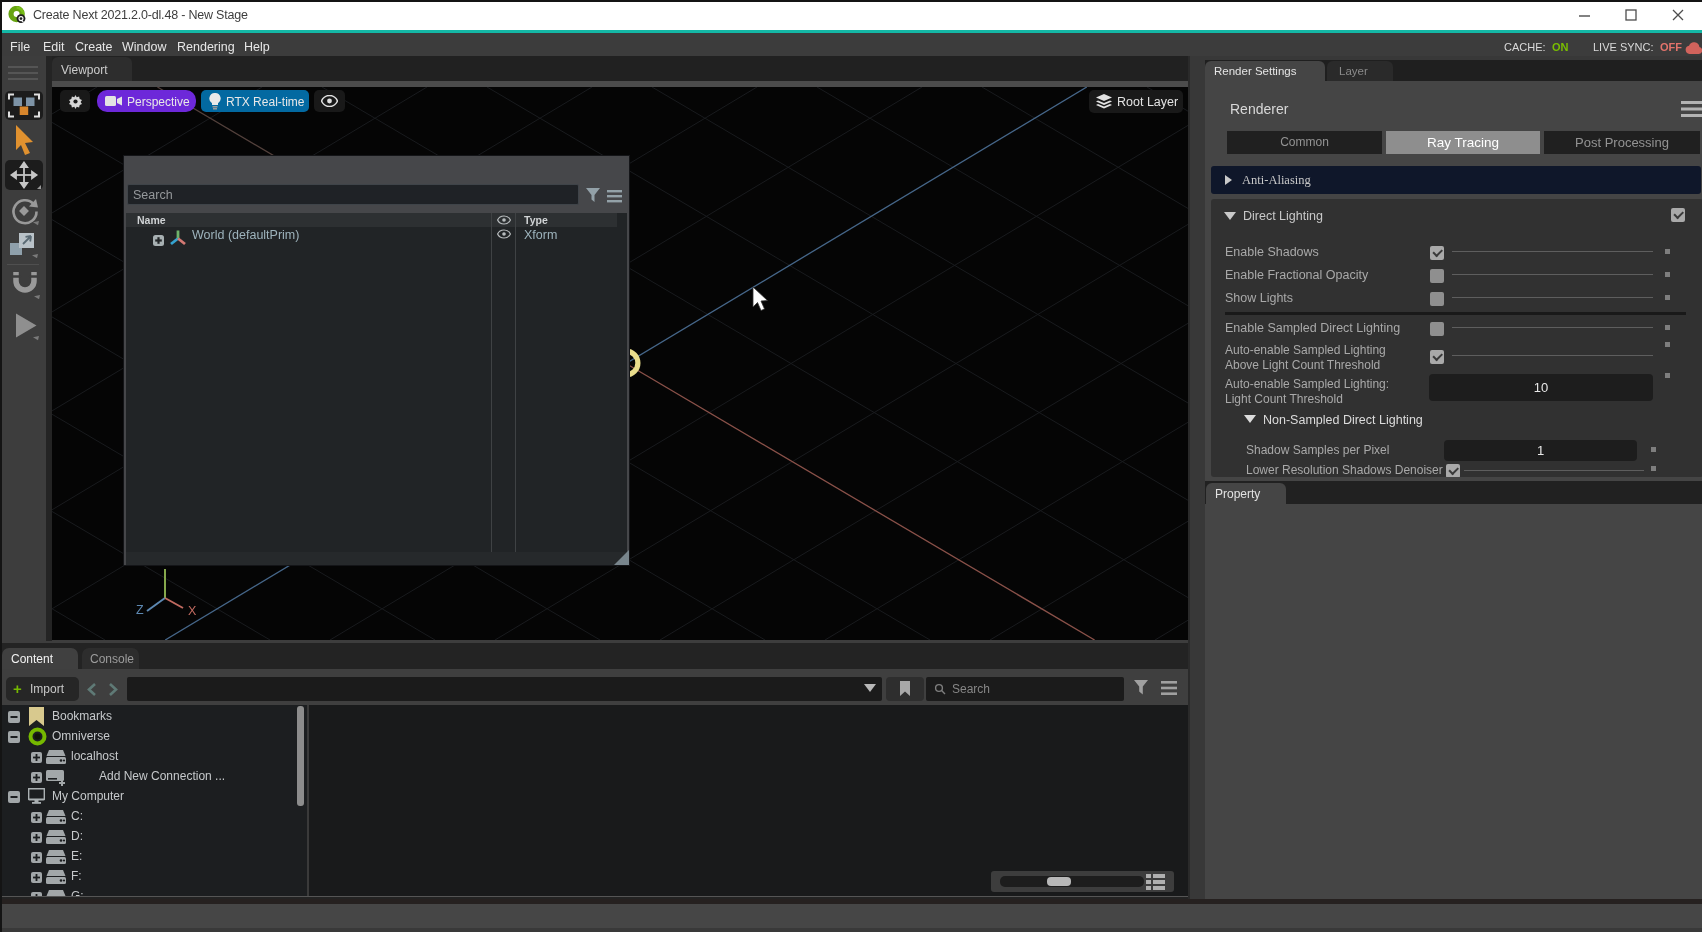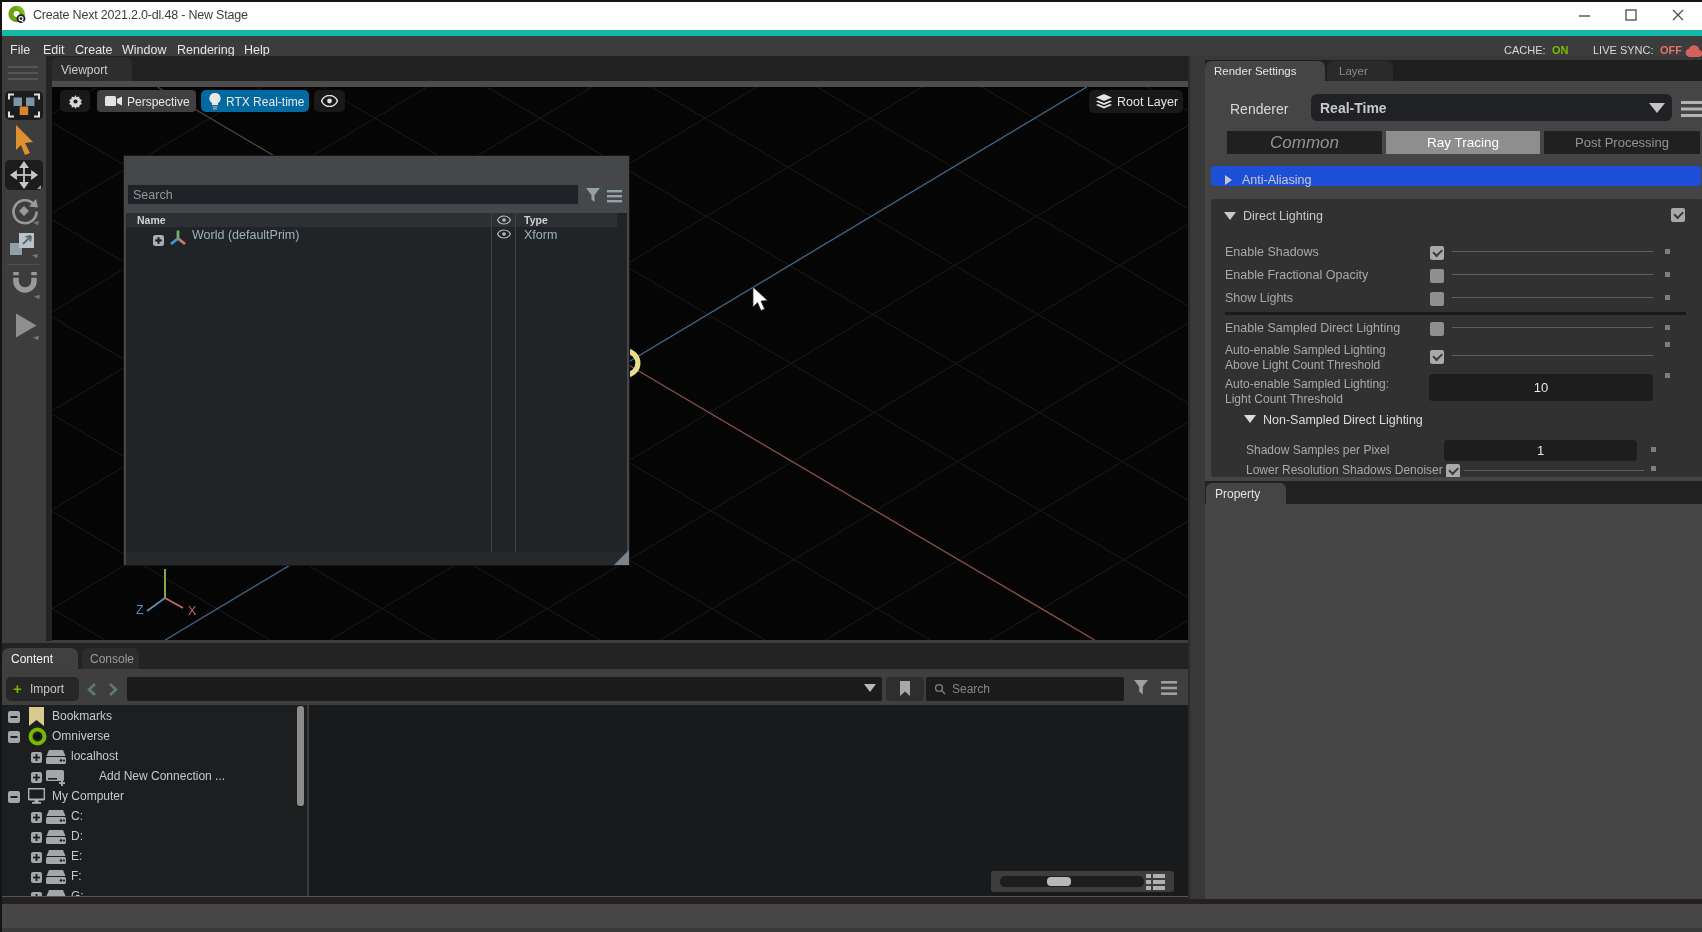--- a/index.html
+++ b/index.html
@@ -34,21 +34,21 @@
         <line x1="1" y1="8" x2="12" y2="8" stroke="#4d4d4d" stroke-width="1.4"></line>
       </svg>
     <svg class="abs" style="left:1624px;top:8px;" width="14" height="14" viewBox="0 0 14 14">
         <rect x="2" y="2" width="10" height="10" fill="none" stroke="#4d4d4d" stroke-width="1.3"></rect>
       </svg>
     <svg class="abs" style="left:1671px;top:8px;" width="14" height="14" viewBox="0 0 14 14">
         <path d="M2 2 L12 12 M12 2 L2 12" stroke="#4d4d4d" stroke-width="1.3"></path>
       </svg>
   </div>
 
-  <div class="abs" style="left:0;top:30px;width:1702px;height:26px;background:#3c3c3c;border-top:6px solid #14b8a6;">
+  <div class="abs" style="left:0;top:30px;width:1702px;height:26px;background:#3c3c3c;border-top:3px solid #14b8a6;">
     <div class="abs txt" style="left:10px;top:7px;font-size:12.5px;color:#e6e6e6;">File</div>
     <div class="abs txt" style="left:43px;top:7px;font-size:12.5px;color:#e6e6e6;">Edit</div>
     <div class="abs txt" style="left:75px;top:7px;font-size:12.5px;color:#e6e6e6;">Create</div>
     <div class="abs txt" style="left:122px;top:7px;font-size:12.5px;color:#e6e6e6;">Window</div>
     <div class="abs txt" style="left:177px;top:7px;font-size:12.5px;color:#e6e6e6;">Rendering</div>
     <div class="abs txt" style="left:244px;top:7px;font-size:12.5px;color:#e6e6e6;">Help</div>
     <div class="abs txt" style="left:1504px;top:8px;font-size:11px;color:#dadada;">CACHE:</div>
     <div class="abs txt" style="left:1552px;top:8px;font-size:11px;color:#79bd00;font-weight:bold;">ON</div>
     <div class="abs txt" style="left:1593px;top:8px;font-size:11px;color:#dadada;">LIVE SYNC:</div>
     <div class="abs txt" style="left:1660px;top:8px;font-size:11px;color:#e2736b;font-weight:bold;">OFF</div>
@@ -176,21 +176,21 @@
 
         <path d="M701 200 l0 20 l4.5 -4.5 l3.5 8 l3.5 -1.5 l-3.5 -8 l6.5 -0.5 z" fill="#ffffff" stroke="#333" stroke-width="0.8"></path>
       </svg>
 
       <div class="abs" style="left:8px;top:3px;width:30px;height:22px;background:#191919;border-radius:5px;">
         <svg style="margin:4px 0 0 8px;" width="15" height="15" viewBox="0 0 15 15">
           <path d="M7.5 1 l1.2 2.2 2.4 -0.6 0.6 2.4 2.3 1 -1.4 2 1.4 2 -2.3 1 -0.6 2.4 -2.4 -0.6 -1.2 2.2 -1.2 -2.2 -2.4 0.6 -0.6 -2.4 -2.3 -1 1.4 -2 -1.4 -2 2.3 -1 0.6 -2.4 2.4 0.6 z" fill="#d6d6d6"></path>
           <circle cx="7.5" cy="7.5" r="2.1" fill="#191919"></circle>
         </svg>
       </div>
-      <div class="abs" style="left:45px;top:3px;width:99px;height:22px;background:#404040;border-radius:4px;">
+      <div class="abs" style="left:45px;top:3px;width:99px;height:22px;background:#6d28d9;border-radius:10px;">
         <svg style="position:absolute;left:8px;top:5px;" width="17" height="12" viewBox="0 0 17 12">
           <rect x="0" y="1" width="11" height="10" rx="1.5" fill="#e3e3e3"></rect>
           <path d="M12 4 l5 -2.5 v9 l-5 -2.5 z" fill="#e3e3e3"></path>
         </svg>
         <div class="abs txt" style="left:30px;top:5px;font-size:12px;color:#e8e8e8;">Perspective</div>
       </div>
       <div class="abs" style="left:149px;top:3px;width:108px;height:22px;background:#0369a1;border-radius:5px;">
         <svg style="position:absolute;left:8px;top:3px;" width="12" height="17" viewBox="0 0 12 17">
           <path d="M6 0 a5.5 5.5 0 0 1 3 10.2 l0 1.8 h-6 l0 -1.8 a5.5 5.5 0 0 1 3 -10.2 z" fill="#e8e8e8"></path>
           <rect x="3.5" y="13" width="5" height="1.5" fill="#9a9a9a"></rect>
@@ -275,40 +275,36 @@
 
     <div class="abs" style="left:0;top:1px;width:120px;height:20px;background:#454545;border-radius:6px 6px 0 0;">
       <div class="abs txt" style="left:9px;top:4px;font-size:11.5px;color:#e4e4e4;">Render Settings</div>
     </div>
     <div class="abs" style="left:122px;top:1px;width:66px;height:20px;background:#2a2a2a;border-radius:6px 6px 0 0;">
       <div class="abs txt" style="left:12px;top:4px;font-size:11.5px;color:#8a8a8a;">Layer</div>
     </div>
 
     <div class="abs" style="left:0;top:21px;width:512px;height:400px;background:#454545;overflow:hidden;">
       <div class="abs txt" style="left:25px;top:20px;font-size:14px;color:#d8d8d8;">Renderer</div>
-      <div class="abs" style="left:106px;top:13px;width:361px;height:27px;background:#1f2124;border-radius:6px;">
-        <div class="abs txt" style="left:9px;top:6px;font-size:14px;font-weight:bold;color:#c9c9c9;">Real-Time</div>
-        <div class="abs" style="left:338px;top:9px;width:0;height:0;border-left:8px solid transparent;border-right:8px solid transparent;border-top:10px solid #c3c3c3;"></div>
-      </div>
       <svg class="abs" style="left:476px;top:20px;" width="21" height="16" viewBox="0 0 21 16">
         <rect x="0" y="0" width="21" height="3" fill="#b3b3b3"></rect>
           <rect x="0" y="6.5" width="21" height="3" fill="#b3b3b3"></rect>
           <rect x="0" y="13" width="21" height="3" fill="#b3b3b3"></rect>
       </svg>
       <div class="abs" style="left:22px;top:50px;width:155px;height:23px;background:#202020;text-align:center;">
-        <span style="font-size:17px;color:#939393;line-height:23px;font-style:italic;">Common</span>
+        <span style="font-size:12px;color:#939393;line-height:23px;">Common</span>
       </div>
       <div class="abs" style="left:181px;top:50px;width:154px;height:23px;background:#8e8e8e;text-align:center;">
         <span style="font-size:13.5px;color:#ffffff;line-height:23px;">Ray Tracing</span>
       </div>
       <div class="abs" style="left:339px;top:50px;width:156px;height:23px;background:#202020;text-align:center;">
         <span style="font-size:13px;color:#939393;line-height:23px;">Post Processing</span>
       </div>
 
-      <div class="abs" style="left:6px;top:85px;width:490px;height:20px;background:#1d4ed8;border-radius:3px;">
+      <div class="abs" style="left:6px;top:85px;width:490px;height:28px;background:#0f172a;border-radius:3px;font-family:Liberation Serif, serif;">
         <div class="abs" style="left:14px;top:9px;width:0;height:0;border-top:5px solid transparent;border-bottom:5px solid transparent;border-left:7px solid #c9c9c9;"></div>
         <div class="abs txt" style="left:31px;top:7px;font-size:12.5px;color:#c9c9c9;">Anti-Aliasing</div>
       </div>
 
       <div class="abs" style="left:6px;top:118px;width:492px;height:278px;background:#313131;border-radius:3px;overflow:hidden;">
         <div class="abs" style="left:13px;top:13px;width:0;height:0;border-left:6px solid transparent;border-right:6px solid transparent;border-top:8px solid #c9c9c9;"></div>
         <div class="abs txt" style="left:32px;top:10px;font-size:12.5px;color:#c9c9c9;">Direct Lighting</div>
         <div class="abs cb-on" style="left:460px;top:9px;"></div>
 
         <div class="abs txt" style="left:14px;top:46px;font-size:12.5px;color:#a9a9a9;">Enable Shadows</div>

